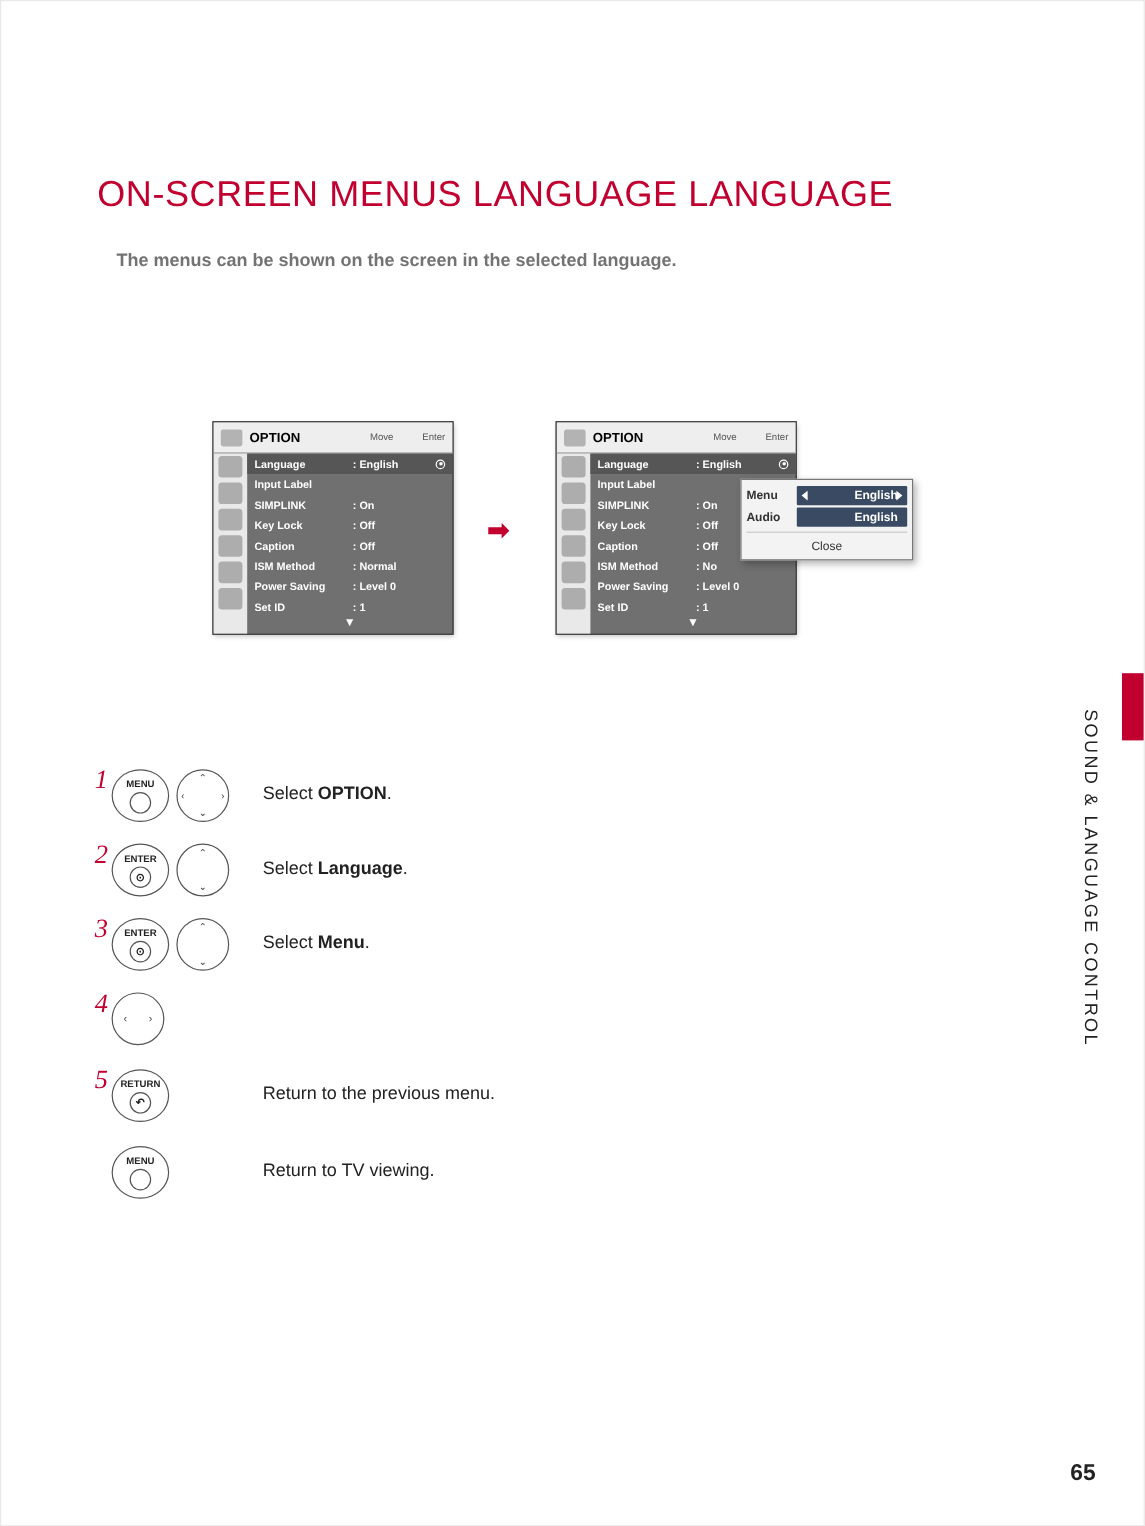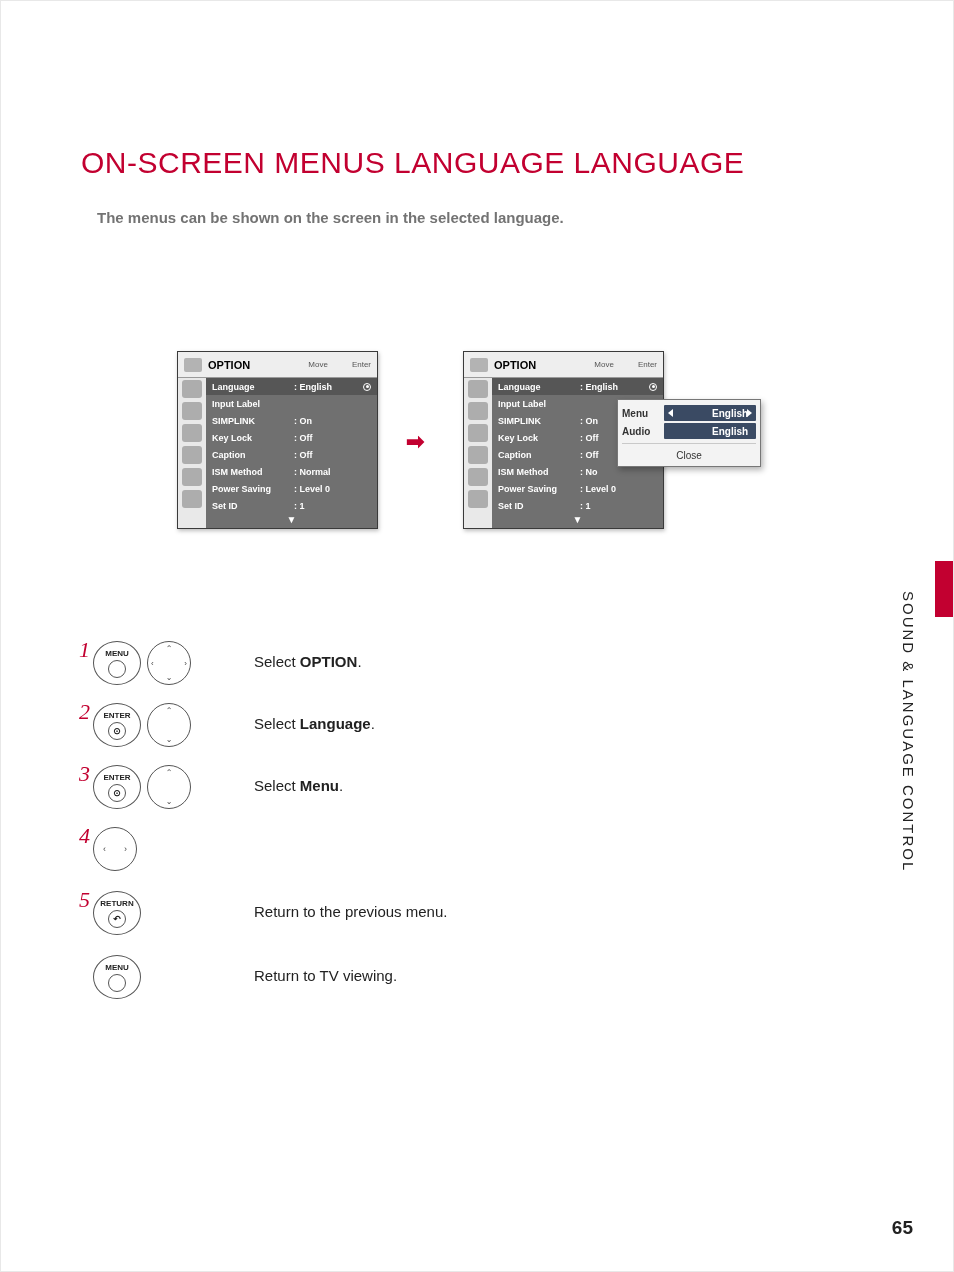--- a/index.html
+++ b/index.html
@@ -233,21 +233,20 @@
     border-radius: 22px;
     display:flex; align-items:center; justify-content:space-around;
     font-size: 9px; color:#444;
     background:#fff;
   }
   .step .text {
     font-size: 15px;
     color: #222;
     line-height: 22px;
     padding-top: 10px;
-    margin-left: 35px;
   }
   .step .text b { font-weight: bold; }
   .return-block { margin-top: 20px; }
   
   .side-tab-bar {
     position: absolute;
     right: 0;
     top: 560px;
     width: 18px;
     height: 56px;

